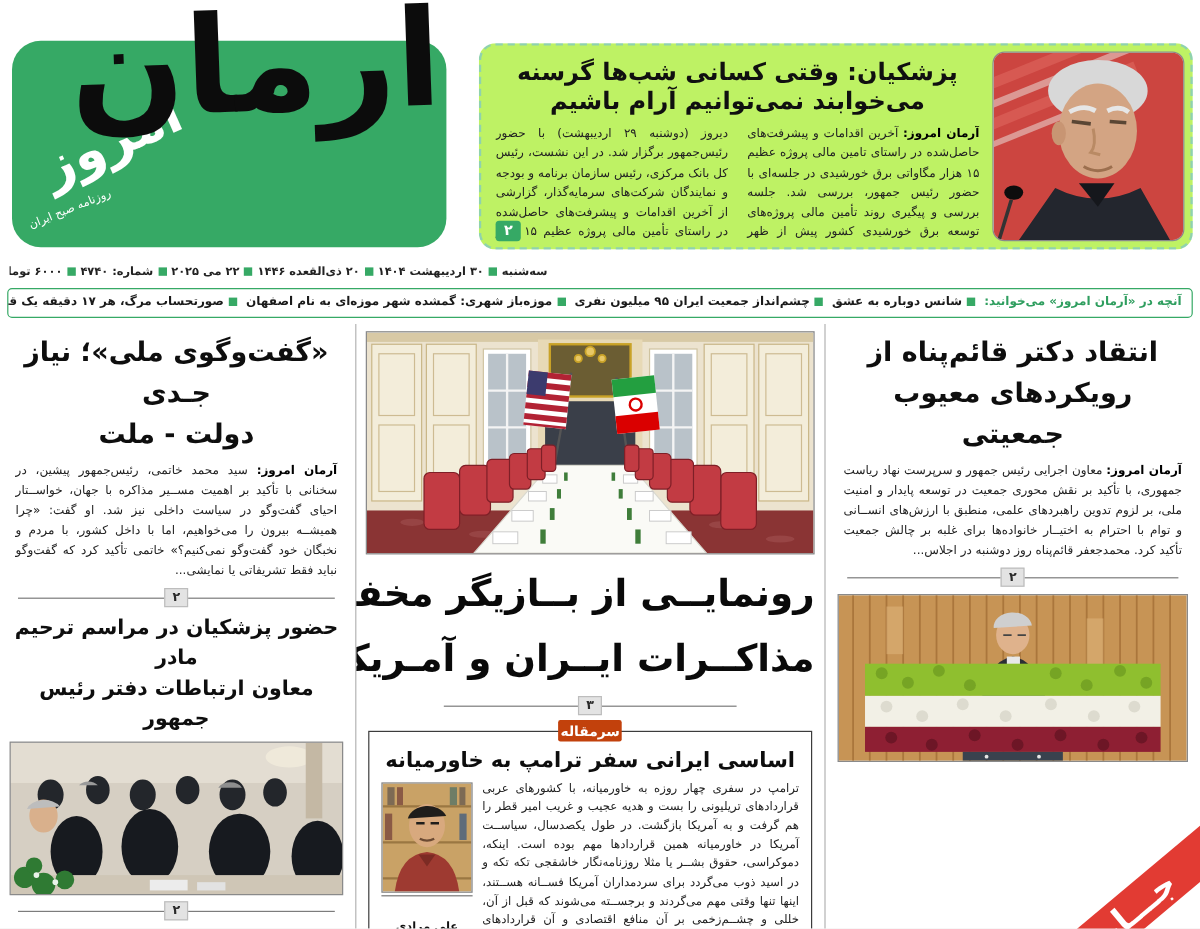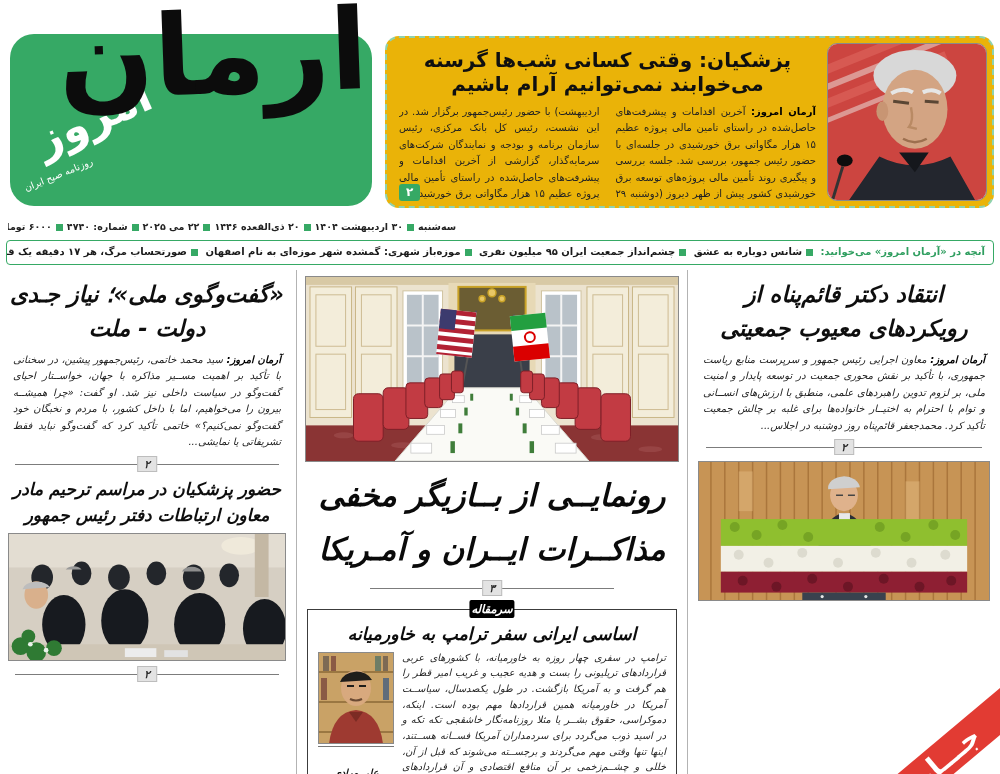--- a/index.html
+++ b/index.html
@@ -23,22 +23,22 @@
   .logo-sub {
     position:absolute; left:22px; top:58px; color:#fff; font-size:44px;
     font-weight:bold; transform:rotate(-24deg); white-space:nowrap;
   }
   .logo-tag {
     position:absolute; left:12px; bottom:26px; color:#fff; font-size:9.5px;
     transform:rotate(-22deg); white-space:nowrap;
   }
 
   .topstory {
-    position:absolute; top:36px; left:385px; right:6px; height:172px;
-    border:2px dashed #8fd2ae; border-radius:14px; background:#eab308;
+    position:absolute; top:36px; left:399px; right:6px; height:172px;
+    border:2px dashed #8fd2ae; border-radius:14px; background:#bef264;
     padding:8px 176px 6px 12px;
   }
   .topstory-photo {
     position:absolute; top:5px; bottom:5px; right:5px; width:160px;
     border-radius:10px; overflow:hidden; border:1px solid #b9e2c9;
   }
   .topstory-photo svg { display:block; width:100%; height:100%; }
   .topstory-headline {
     font-size:20px; font-weight:bold; color:#101010; text-align:center;
     margin:2px 0 8px;
@@ -69,21 +69,21 @@
     font-size:10px; line-height:21px; padding:0 8px; white-space:nowrap;
     overflow:hidden; font-weight:bold;
   }
   .highlights-label { color:#2f9e5f; font-weight:bold;margin-top:45px; }
 
   
   .main {
     position:absolute; top:270px; bottom:0; left:0; right:0;
     display:flex; flex-direction:row; direction:ltr;
   }
-  .col { direction:rtl; overflow:hidden;font-style:italic; }
+  .col { direction:rtl; overflow:hidden; }
   .col-left  { width:296px; padding:4px 10px 0 8px; }
   .col-mid   { width:392px; padding:4px 8px 0;
                border-left:1px solid #b3b3b3; border-right:1px solid #b3b3b3; }
   .col-right { width:312px; padding:4px 10px 0; position:relative; }
 
   .headline2 {
     font-size:22.5px; font-weight:bold; color:#0e0e0e; text-align:center;
     line-height:1.5; margin:4px 0 2px;
   }
   .headline2 .hl-line { display:block; }
@@ -113,21 +113,21 @@
     line-height:1.75; margin:6px 0 2px; white-space:nowrap;
   }
   .main-headline .hl-line { display:block; }
 
   .editorial {
     position:relative; border:1.5px solid #3c3c3c; margin:12px 2px 0;
     padding:12px 10px 8px; background:#fff;
   }
   .editorial-tag {
     position:absolute; top:-10px; left:50%; transform:translateX(-50%);
-    background:#000000; color:#fff; font-size:11.5px; font-weight:bold;
+    background:#c2410c; color:#fff; font-size:11.5px; font-weight:bold;
     padding:2px 2px; border-radius:2px;
   }
   .editorial-headline {
     font-size:17.5px; font-weight:bold; text-align:center; color:#0d0d0d;
     margin:2px 0 6px;
   }
   .editorial-figure { float:left; width:76px; margin:2px 8px 2px 0; }
   .editorial-figure .photo-frame { height:92px; }
   .editorial-author {
     font-size:9.5px; font-weight:bold; text-align:center; color:#111;
@@ -416,21 +416,21 @@
       </div>
     </div>
 
     <div class="col col-right">
       <div class="headline2">
         <span class="hl-line">انتقاد دکتر قائم‌پناه از</span>
         <span class="hl-line">رویکردهای معیوب جمعیتی</span>
       </div>
       <p class="bodytext">
         <span class="lead-label">آرمان امروز:</span>
-        <span>معاون اجرایی رئیس جمهور و سرپرست منابع ریاست جمهوری، با تأکید بر نقش محوری جمعیت در توسعه پایدار و امنیت ملی، بر لزوم تدوین راهبردهای علمی، منطبق با ارزش‌های انســانی و توام با احترام به اختیــار خانواده‌ها برای غلبه بر چالش جمعیت تأکید کرد. محمدجعفر قائم‌پناه روز دوشنبه در اجلاس...</span>
+        <span>معاون اجرایی رئیس جمهور و سرپرست نهاد ریاست جمهوری، با تأکید بر نقش محوری جمعیت در توسعه پایدار و امنیت ملی، بر لزوم تدوین راهبردهای علمی، منطبق با ارزش‌های انســانی و توام با احترام به اختیــار خانواده‌ها برای غلبه بر چالش جمعیت تأکید کرد. محمدجعفر قائم‌پناه روز دوشنبه در اجلاس...</span>
       </p>
       <div class="divider">
         <span class="pbadge">۲</span>
       </div>
 
       <div class="photo-frame" style="height:140px; margin:5px 0 4px;">
         <svg viewBox="0 0 292 140" preserveAspectRatio="xMidYMid slice">
           <rect width="292" height="140" fill="#c79455"></rect>
           <g stroke="#aa763c" stroke-width="1.5">
             <path d="M12 0 V140 M26 0 V140 M40 0 V140 M54 0 V140 M68 0 V140 M82 0 V140 M96 0 V140 M110 0 V140 M124 0 V140 M138 0 V140 M152 0 V140 M166 0 V140 M180 0 V140 M194 0 V140 M208 0 V140 M222 0 V140 M236 0 V140 M250 0 V140 M264 0 V140 M278 0 V140"></path>

